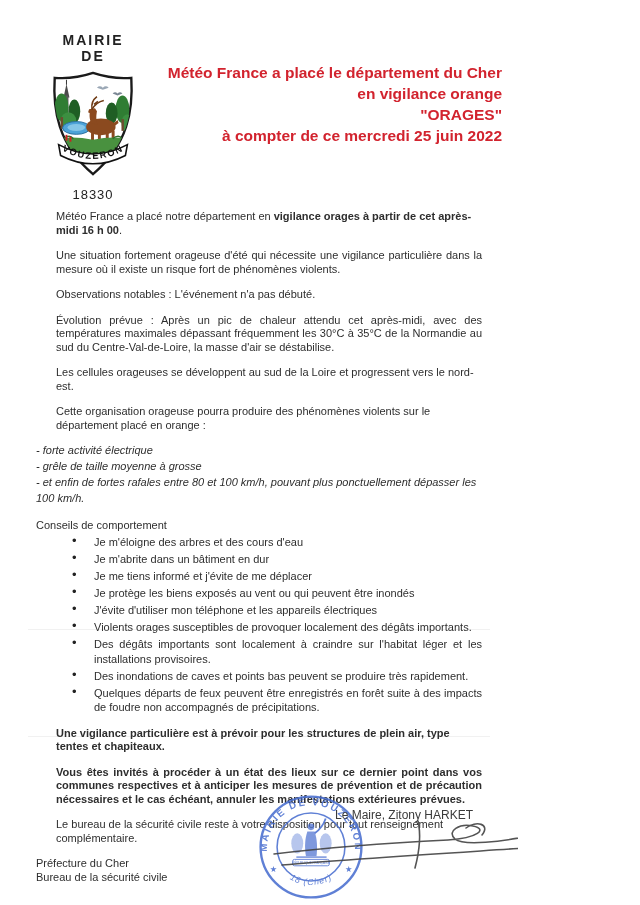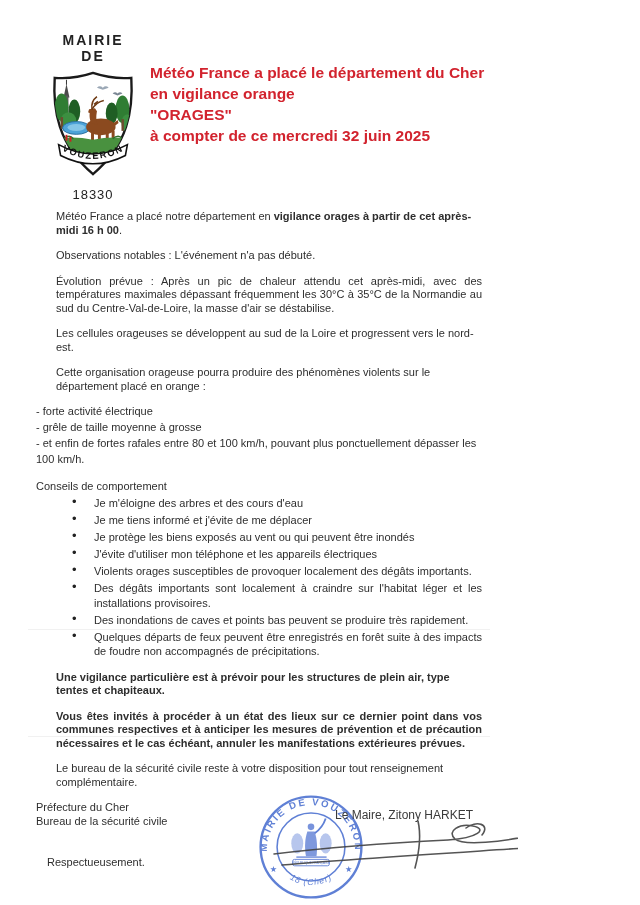--- a/index.html
+++ b/index.html
@@ -12,29 +12,29 @@
     overflow:hidden;
   }
   
   .crest-block{position:absolute;left:34px;top:32px;width:118px;text-align:center;}
   .crest-org{font-size:14px;font-weight:bold;letter-spacing:2px;color:#222;line-height:16px;}
   .crest-svg{width:100px;height:110px;margin-top:6px;}
   .crest-postal{font-family:Liberation Sans, sans-serif;font-size:13px;color:#222;margin-top:3px;letter-spacing:1px;}
   
   .title-block{
     position:absolute;left:150px;right:16px;top:62px;
-    text-align:left;color:#d2232e;font-weight:bold;
+    text-align:right;color:#d2232e;font-weight:bold;
     font-size:15.5px;line-height:21px;
   }
   
   .body-block{position:absolute;left:36px;right:36px;top:198px;font-size:11px;line-height:13.5px;}
   .para{margin:12px 0 0 0;padding-left:20px;}
   .just{text-align:justify;}
   .b{font-weight:bold;}
-  .plain-list{margin:10px 0 0 0;padding:0;list-style:none;}
+  .plain-list{margin:10px 0 0 0;padding:0;list-style:none;font-style:italic;}
   .plain-list li{line-height:16px;}
   .sect-title{margin:13px 0 0 0;}
   .bullet-list{margin:2px 0 0 34px;padding:0;list-style:none;}
   .bullet-list li{position:relative;padding-left:24px;line-height:14.5px;margin-top:2.5px;text-align:justify;}
   .bullet-list li::before{content:"\2022";position:absolute;left:2px;top:-1px;font-size:13px;color:#222;}
   
   .footer-block{margin-top:12px;}
   .footer-line{line-height:13.5px;}
   .closing{margin-top:28px;padding-left:11px;}
   .stamp-wrap{position:absolute;left:256px;top:791px;width:110px;height:112px;}
@@ -111,39 +111,41 @@
         <textPath href="#bannerPath" startOffset="50%" text-anchor="middle">VOUZERON</textPath>
       </text>
     </svg>
     <div class="crest-postal">18330</div>
   </div>
 
   <div class="title-block">
     <div>Météo France a placé le département du Cher</div>
     <div>en vigilance orange</div>
     <div>"ORAGES"</div>
-    <div>à compter de ce mercredi 32 juin 2025</div>
+    <div>à compter de ce mercredi 25 juin 2022</div>
   </div>
 
   <div class="body-block">
     <p class="para"><span>Météo France a placé notre département en </span><span class="b">vigilance orages à partir de cet après-midi 16 h 00</span><span>.</span></p>
+    <p class="para just">Une situation fortement orageuse d'été qui nécessite une vigilance particulière dans la mesure où il existe un risque fort de phénomènes violents.</p>
     <p class="para">Observations notables : L'événement n'a pas débuté.</p>
     <p class="para just">Évolution prévue : Après un pic de chaleur attendu cet après-midi, avec des températures maximales dépassant fréquemment les 30°C à 35°C de la Normandie au sud du Centre-Val-de-Loire, la masse d'air se déstabilise.</p>
     <p class="para">Les cellules orageuses se développent au sud de la Loire et progressent vers le nord-est.</p>
     <p class="para">Cette organisation orageuse pourra produire des phénomènes violents sur le département placé en orange :</p>
 
     <ul class="plain-list">
       <li>- forte activité électrique</li>
       <li>- grêle de taille moyenne à grosse</li>
       <li>- et enfin de fortes rafales entre 80 et 100 km/h, pouvant plus ponctuellement dépasser les 100 km/h.</li>
     </ul>
 
     <p class="sect-title">Conseils de comportement</p>
     <ul class="bullet-list">
       <li>Je m'éloigne des arbres et des cours d'eau</li>
+      <li>Je m'abrite dans un bâtiment en dur</li>
       <li>Je me tiens informé et j'évite de me déplacer</li>
       <li>Je protège les biens exposés au vent ou qui peuvent être inondés</li>
       <li>J'évite d'utiliser mon téléphone et les appareils électriques</li>
     </ul>
 
     <ul class="bullet-list">
       <li>Violents orages susceptibles de provoquer localement des dégâts importants.</li>
       <li>Des dégâts importants sont localement à craindre sur l'habitat léger et les installations provisoires.</li>
       <li>Des inondations de caves et points bas peuvent se produire très rapidement.</li>
       <li>Quelques départs de feux peuvent être enregistrés en forêt suite à des impacts de foudre non accompagnés de précipitations.</li>

